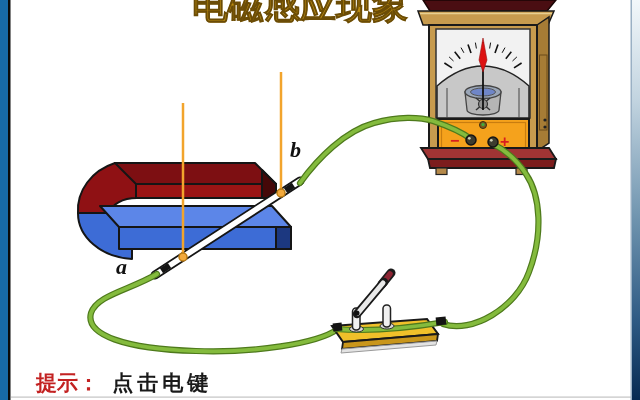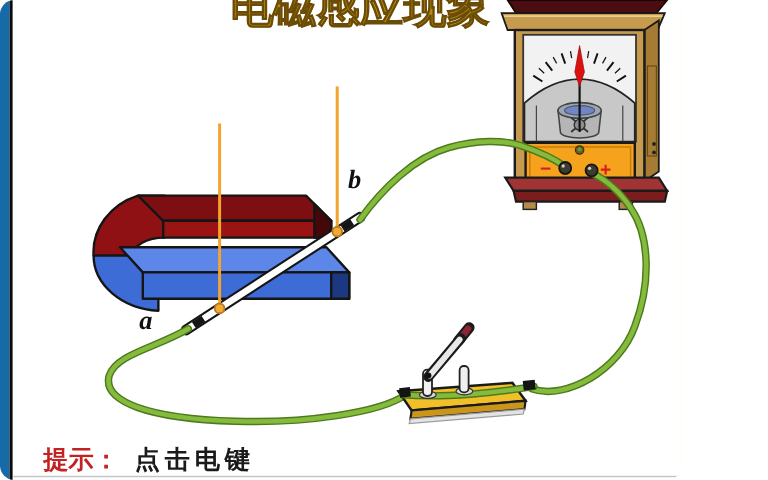--- a/index.html
+++ b/index.html
@@ -1,17 +1,17 @@
 <!DOCTYPE html>
 <html><head>
 <meta charset="utf-8">
 <style>
   html,body{margin:0;padding:0;background:#ffffff;}
-  .stage{position:relative;width:568px;height:400px;overflow:hidden;background:#fef9c3;
-         font-family:"Liberation Sans","DejaVu Sans",sans-serif;border-radius:12px;}
+  .stage{position:relative;width:640px;height:400px;overflow:hidden;background:#b91c1c;
+         font-family:"Liberation Sans","DejaVu Sans",sans-serif;}
   svg{display:block;}
   text{user-select:none;}
 </style>
 </head>
 <body>
 
 <div class="stage">
 <svg width="640" height="400" viewBox="0 0 640 400">
   <defs>
     <linearGradient id="rightBar" x1="0" y1="0" x2="0" y2="1">

